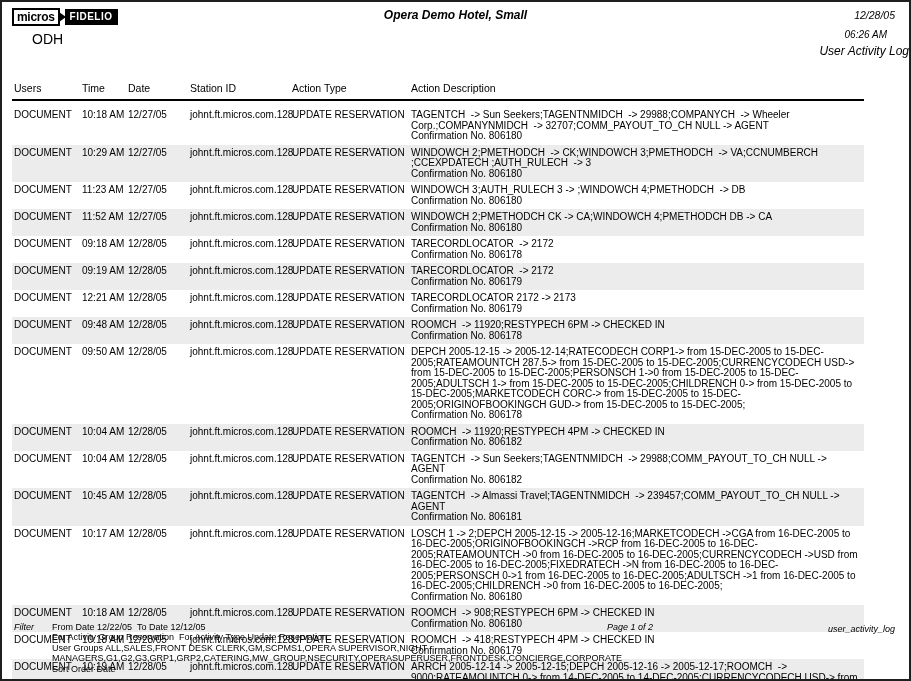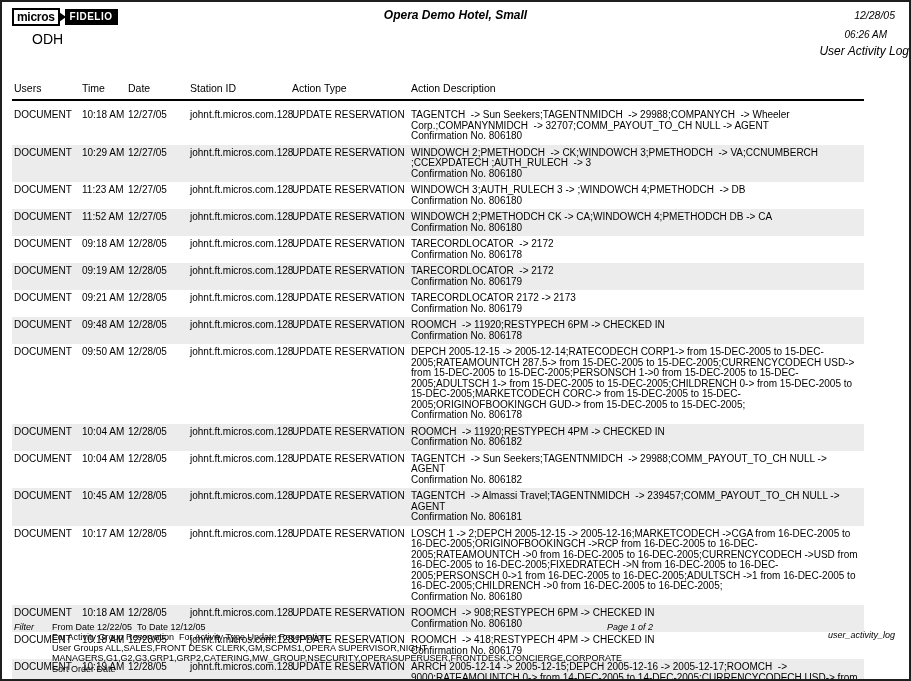--- a/index.html
+++ b/index.html
@@ -50,21 +50,21 @@
   td.desc-cell { white-space:normal; }
   .desc { white-space:pre-wrap; word-wrap:break-word; }
   .conf { white-space:pre-wrap; }
   
   .report-footer { position:absolute; left:12px; right:12px; bottom:5px; font-size:9px; line-height:10.5px; }
   .footer-flex { display:flex; }
   .filter-label { width:38px; font-style:italic; flex:none; }
   .footer-lines { flex:1; }
   .footer-line { white-space:pre-wrap; }
   .page-indicator { position:absolute; left:593px; top:0; font-style:italic; }
-  .report-file-name { position:absolute; right:2px; top:8px; font-style:italic; }
+  .report-file-name { position:absolute; right:2px; top:2px; font-style:italic; }
 </style>
 </head>
 <body>
 
 <div class="page">
 
   <div class="report-header">
     <div class="logo">
       <span class="logo-micros">micros</span>
       <span class="logo-arrow"></span>
@@ -164,21 +164,21 @@
       <td>johnt.ft.micros.com.128</td>
       <td>UPDATE RESERVATION</td>
       <td class="desc-cell">
         <div class="desc">TARECORDLOCATOR  -&gt; 2172</div>
         <div class="conf">Confirmation No. 806179</div>
       </td>
     </tr>
 
     <tr>
       <td>DOCUMENT</td>
-      <td>09:21 AM</td>
+      <td>12:21 AM</td>
       <td>12/28/05</td>
       <td>johnt.ft.micros.com.128</td>
       <td>UPDATE RESERVATION</td>
       <td class="desc-cell">
         <div class="desc">TARECORDLOCATOR 2172 -&gt; 2173</div>
         <div class="conf">Confirmation No. 806179</div>
       </td>
     </tr>
 
     <tr class="alt">

